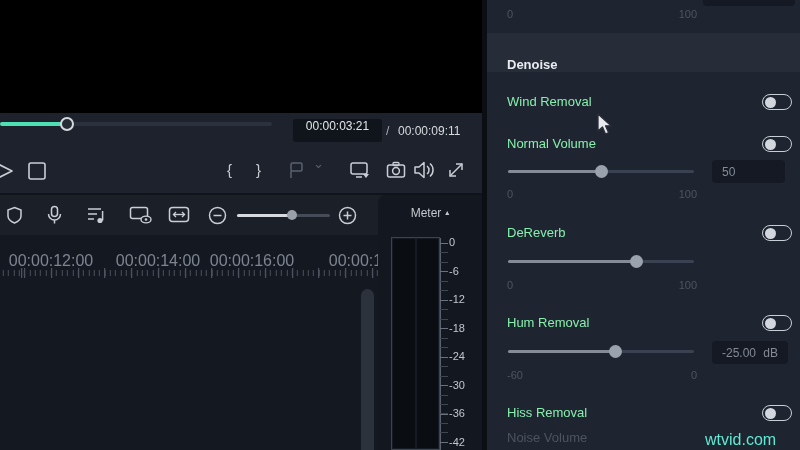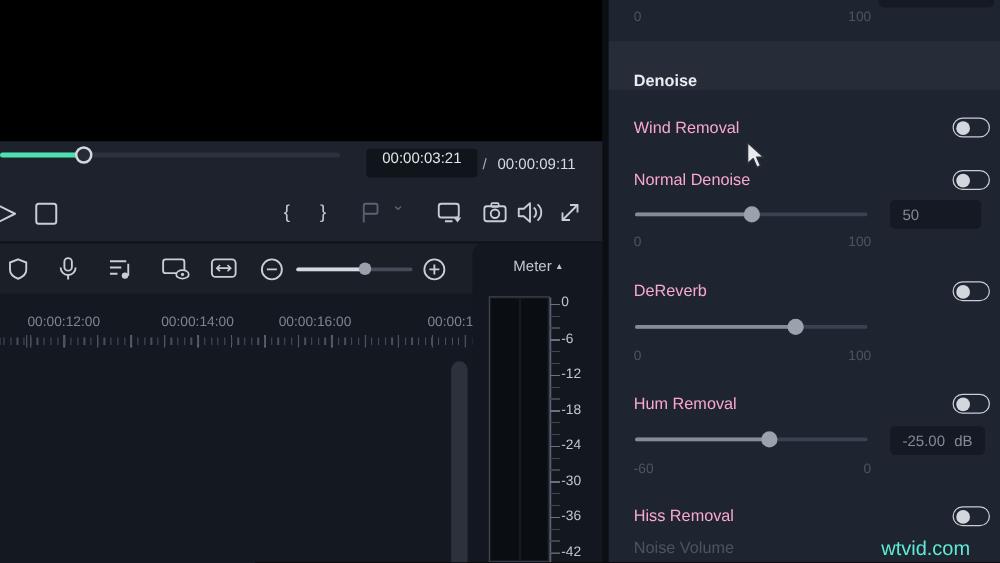--- a/index.html
+++ b/index.html
@@ -31,21 +31,21 @@
 
   
   #toolbar{left:0;top:195px;width:482px;height:40px;background:#1a1f28;z-index:1;}
   #zoom-slider{left:237px;top:210px;width:93px;height:10px;z-index:2;}
   #zoom-slider .hs-track{top:4px;height:2.5px;background:#454c57;}
   #zoom-slider .hs-fill{top:4px;height:2.5px;background:#d6dae0;}
   #zoom-slider .hs-thumb{top:0;width:10px;height:10px;margin-left:-5px;background:#9aa1ab;}
 
   
   #timeline{left:0;top:235px;width:482px;height:215px;background:#141821;z-index:1;}
-  .ruler-label{position:absolute;top:252px;transform:translateX(-50%);font-size:11px;color:#7e8591;z-index:2;}
+  .ruler-label{position:absolute;top:252px;transform:translateX(-50%);font-size:16px;color:#7e8591;z-index:2;}
   #ticks-minor{left:0;top:270px;width:378px;height:6px;z-index:2;
     background:repeating-linear-gradient(to right,#49505b 0 1px,transparent 1px 5.35px);
     background-position-x:2.8px;}
   #ticks-major{left:0;top:268px;width:378px;height:10px;z-index:2;
     background:repeating-linear-gradient(to right,#5a6170 0 1px,transparent 1px 26.75px);
     background-position-x:24.2px;}
   #v-scrollbar{left:361px;top:289px;width:13px;height:170px;border-radius:7px;background:#2c323c;z-index:3;}
 
   
   #meter-panel{left:378px;top:195px;width:104px;height:255px;background:#13171f;
@@ -66,21 +66,21 @@
 
   
   #seam{left:482px;top:0;width:5px;height:450px;background:#0b0e13;z-index:5;}
   #right-panel{left:487px;top:0;width:313px;height:450px;background:#1f2530;z-index:6;}
   #top-partial-box{left:703px;top:-14px;width:92px;height:20px;background:#141923;border-radius:4px;z-index:7;}
   .scale-row{position:absolute;width:190px;display:flex;justify-content:space-between;
              font-size:11px;color:#4d5461;z-index:7;}
   #denoise-header{left:487px;top:33px;width:313px;height:39px;background:#262c38;z-index:7;
                   display:flex;align-items:flex-end;padding-left:20px;box-sizing:border-box;
                   font-size:13px;font-weight:bold;color:#e9ecf0;}
-  .ctl-label{position:absolute;left:507px;font-size:13px;color:#f9a8d4;z-index:7;}
+  .ctl-label{position:absolute;left:507px;font-size:13px;color:#86efac;z-index:7;}
   .ctl-label.dim{color:#4d5460;}
   .toggle{position:absolute;width:28px;height:14px;border:1.5px solid #c8ced6;border-radius:8px;
           box-sizing:content-box;z-index:7;}
   .toggle-thumb{position:absolute;left:1.5px;top:1.5px;width:11px;height:11px;border-radius:50%;background:#d2d7dd;}
   .panel-slider{width:186px;height:13px;z-index:7;}
   .panel-slider .hs-track{top:5px;height:3px;background:#3a4150;}
   .panel-slider .hs-fill{top:5px;height:3px;background:#858c98;}
   .panel-slider .hs-thumb{top:0;width:13px;height:13px;margin-left:-6.5px;background:#9aa2ae;}
   .valuebox{position:absolute;left:712px;width:73px;height:23px;background:#141923;border-radius:4px;
             display:flex;align-items:center;padding:0 10px;box-sizing:border-box;
@@ -231,21 +231,21 @@
 
   <div id="denoise-header" class="abs">
     <span>Denoise</span>
   </div>
 
   <span class="ctl-label" style="top:94px">Wind Removal</span>
   <div class="toggle" style="left:762px;top:94px">
     <div class="toggle-thumb"></div>
   </div>
 
-  <span class="ctl-label" style="top:136px">Normal Denoise</span>
+  <span class="ctl-label" style="top:136px">Normal Volume</span>
   <div class="toggle" style="left:762px;top:136px">
     <div class="toggle-thumb"></div>
   </div>
   <div class="hslider panel-slider abs" style="left: 508px; top: 165px; --p: 50.5%;">
     <div class="hs-track"></div>
     <div class="hs-fill"></div>
     <div class="hs-thumb"></div>
   </div>
   <div class="valuebox" style="top:160px">
     <span>50</span>

